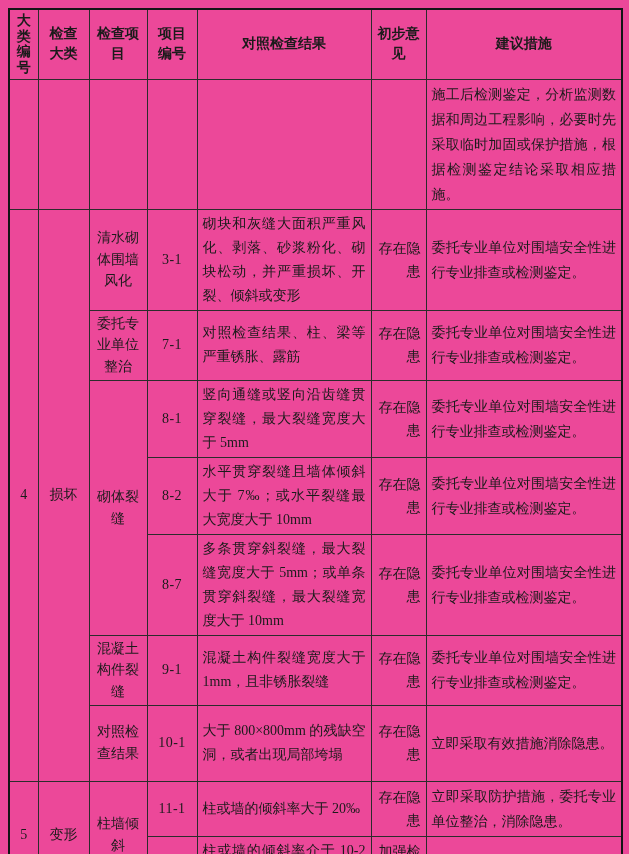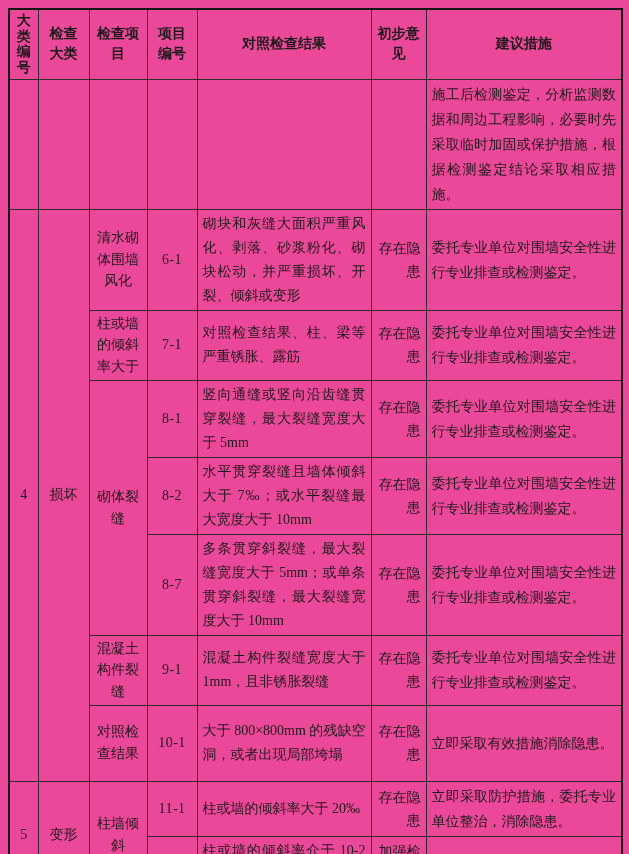--- a/index.html
+++ b/index.html
@@ -121,28 +121,28 @@
       <td class="c-itemno"></td>
       <td class="c-result"></td>
       <td class="c-opinion"></td>
       <td class="c-measures">施工后检测鉴定，分析监测数据和周边工程影响，必要时先采取临时加固或保护措施，根据检测鉴定结论采取相应措施。</td>
     </tr>
 
     <tr class="h-r1">
       <td class="c-catno" rowspan="7">4</td>
       <td class="c-cat" rowspan="7">损坏</td>
       <td class="c-item">清水砌体围墙风化</td>
-      <td class="c-itemno">6-1</td>
+      <td class="c-itemno">3-1</td>
       <td class="c-result">砌块和灰缝大面积严重风化、剥落、砂浆粉化、砌块松动，并严重损坏、开裂、倾斜或变形</td>
       <td class="c-opinion">存在隐患</td>
       <td class="c-measures">委托专业单位对围墙安全性进行专业排查或检测鉴定。</td>
     </tr>
 
     <tr class="h-r2">
-      <td class="c-item">柱或墙的倾斜率大于</td>
+      <td class="c-item">委托专业单位整治</td>
       <td class="c-itemno">7-1</td>
       <td class="c-result">对照检查结果、柱、梁等严重锈胀、露筋</td>
       <td class="c-opinion">存在隐患</td>
       <td class="c-measures">委托专业单位对围墙安全性进行专业排查或检测鉴定。</td>
     </tr>
 
     <tr class="h-r3">
       <td class="c-item" rowspan="3">砌体裂缝</td>
       <td class="c-itemno">8-1</td>
       <td class="c-result">竖向通缝或竖向沿齿缝贯穿裂缝，最大裂缝宽度大于 5mm</td>

